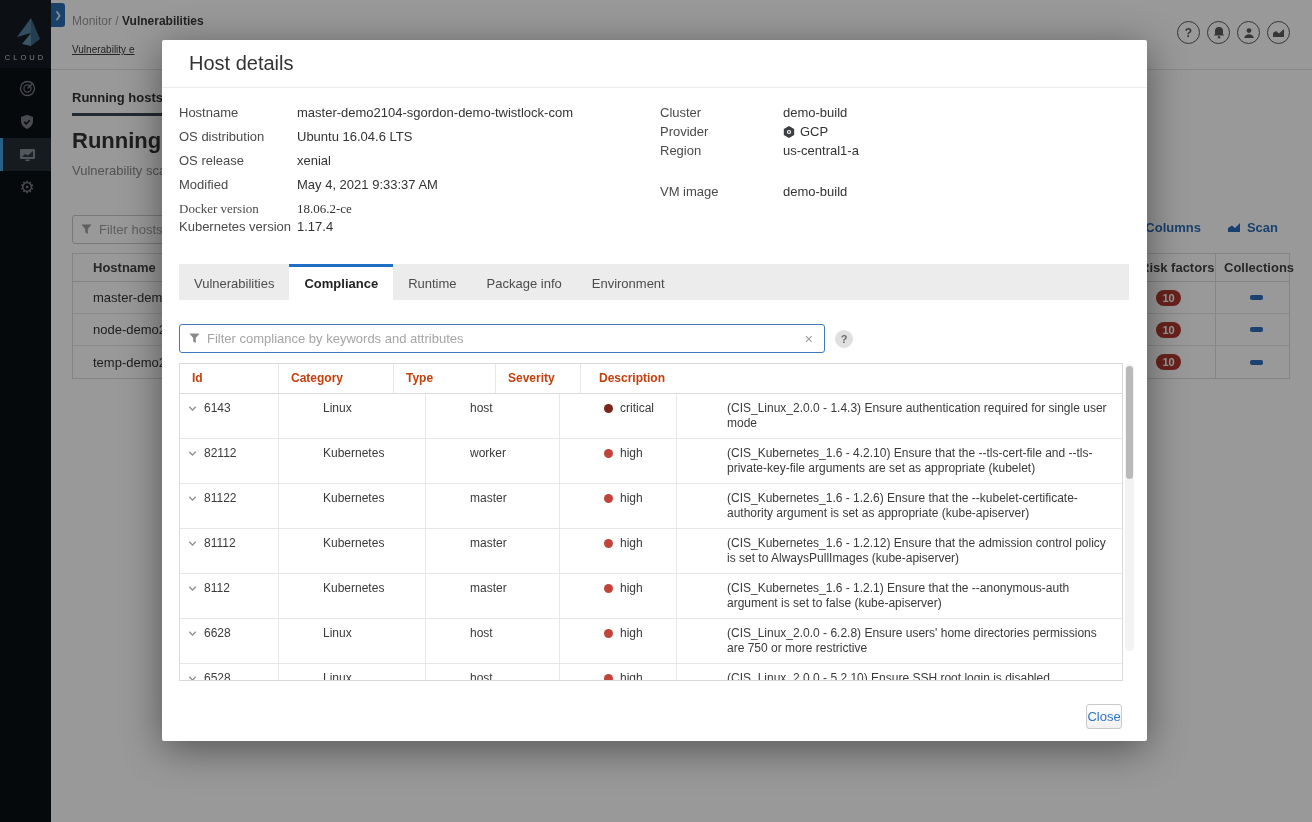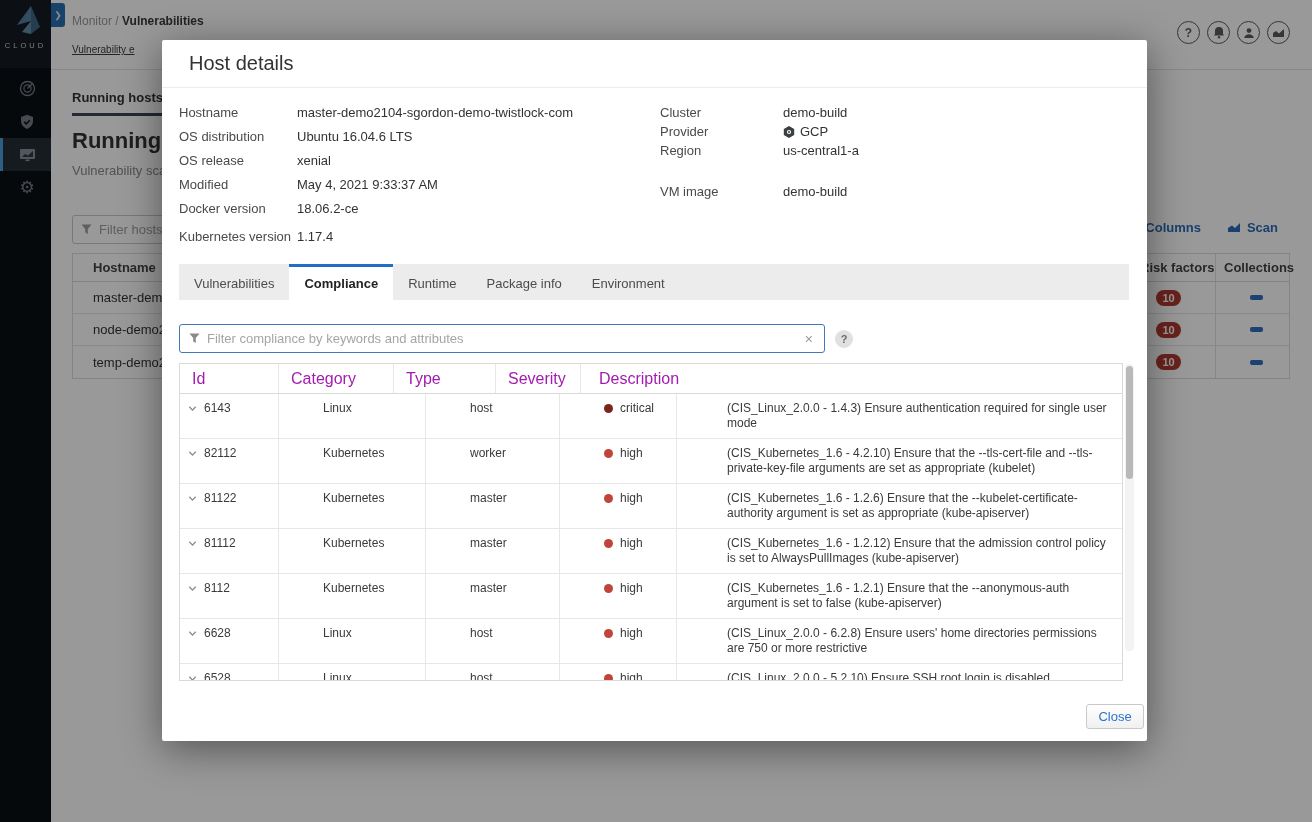--- a/index.html
+++ b/index.html
@@ -2,21 +2,21 @@
 <html><head>
 <meta charset="utf-8">
 <style>
   * { margin:0; padding:0; box-sizing:border-box; }
   html,body { width:1312px; height:822px; overflow:hidden; }
   body { font-family:"Liberation Sans", sans-serif; background:#fff; position:relative; }
   .stage { position:absolute; inset:0; }
 
   
   .sidebar { position:absolute; left:0; top:0; width:51px; height:822px; background:#0b0f15; z-index:2; }
-  .logo-wrap { height:68px; background:#141a22; display:flex; flex-direction:column; align-items:center; padding-top:3px; }
+  .logo-wrap { height:68px; background:#141a22; display:flex; flex-direction:column; align-items:center; padding-top:15px; }
   .logo-text { font-size:7.5px; letter-spacing:3px; color:#ccd1d6; margin-top:4px; }
   .nav { margin-top:4px; }
   .nav-item { height:33px; display:flex; align-items:center; justify-content:center; border-left:3px solid transparent; }
   .nav-item.active { background:#262d36; border-left-color:#4a9fe0; }
   .nav-item svg, .nav-item .gear-glyph { opacity:.85; }
   .gear-glyph { color:#8a9199; font-size:17px; line-height:1; }
 
   .expand-btn { position:absolute; left:51px; top:3px; width:14px; height:24px; background:#2a6fb2; border-radius:0 3px 3px 0; color:#dce9f5; font-size:9px; display:flex; align-items:center; justify-content:center; z-index:2; }
 
   
@@ -57,56 +57,56 @@
   .overlay { position:absolute; inset:0; background:rgba(0,0,0,.40); z-index:10; }
   .modal { position:absolute; left:162px; top:40px; width:985px; height:701px; background:#fff; z-index:20; border-radius:2px; box-shadow:0 8px 40px rgba(0,0,0,.45); }
   .mhead { height:48px; border-bottom:1px solid #ededed; display:flex; align-items:center; padding-left:27px; }
   .mtitle { font-size:20px; color:#333; }
 
   .mdetails { position:absolute; left:17px; top:65px; right:18px; }
   .dcol { position:absolute; top:0; }
   .dleft { left:0; width:470px; }
   .dright { left:481px; width:480px; }
   .drow { display:flex; line-height:16px; font-size:13px; margin-bottom:8px; }
-  .dleft .drow:nth-child(5) { margin-bottom:12px; }
+  .dleft .drow:nth-child(5) { margin-bottom:2px;font-family:Liberation Serif, serif; }
   .dright .drow { margin-bottom:3px; }
   .dright .drow:nth-child(3) { margin-bottom:25px; }
   .dlabel { width:118px; color:#4a4a4a; flex:none; }
   .dright .dlabel { width:123px; }
   .dvalue { color:#333; display:flex; align-items:center; gap:5px; }
 
   .mtabs { position:absolute; left:17px; top:224px; width:950px; height:36px; background:#ececec; display:flex; }
   .mtab { padding:0 15px; line-height:33px; height:36px; font-size:13px; color:#4c4c4c; border-top:3px solid transparent; }
   .mtab.active { background:#fff; border-top-color:#1e6fc5; font-weight:700; color:#222; }
 
   .mfilter { position:absolute; left:17px; top:284px; width:646px; height:29px; border:1px solid #3f79bb; border-radius:3px; display:flex; align-items:center; padding:0 9px; }
   .mfilter input { border:none; outline:none; flex:1; font-size:13px; color:#333; font-family:inherit; margin-left:7px; background:transparent; }
   .mfilter input::placeholder { color:#a5a5a5; }
   .clear-x { color:#9a9a9a; font-size:14px; padding:0 2px; }
   .mhelp { position:absolute; left:673px; top:290px; width:18px; height:18px; border-radius:50%; background:#e0e0e0; color:#6b6b6b; font-size:11px; font-weight:700; display:flex; align-items:center; justify-content:center; }
 
   .mtable { position:absolute; left:17px; top:323px; width:944px; height:318px; border:1px solid #d9d9d9; overflow:hidden; background:#fff; }
   .crow, .chrow { display:flex; align-items:stretch; }
-  .chrow { font-weight:400; font-size:16px; color:#a21caf; border-bottom:1px solid #d9d9d9; }
+  .chrow { font-weight:700; font-size:12px; color:#c2410c; border-bottom:1px solid #d9d9d9; }
   .crow { font-size:12px; color:#3a3a3a; border-bottom:1px solid #e7e7e7;gap:32px; }
   .ccell { padding:7px 6px 7px 12px; border-right:1px solid #e7e7e7; line-height:15px; }
   .ccell:last-child { border-right:none; }
   .ct-id { width:99px; flex:none; display:flex; gap:7px; padding-left:8px; }
   .ct-cat { width:115px; flex:none; }
   .ct-type { width:102px; flex:none; }
   .ct-sev { width:85px; flex:none; white-space:nowrap; }
   .ct-desc { flex:1; padding-left:18px; }
   .chrow .ct-id { padding-left:12px; }
   .sev-dot { display:inline-block; width:9px; height:9px; border-radius:50%; margin-right:7px; vertical-align:-1px; }
   .row-chev { margin-top:3px; flex:none; }
 
   .mscroll { position:absolute; left:963px; top:324px; width:9px; height:287px; background:#f3f3f3; border-radius:4px; }
   .mthumb { position:absolute; left:1px; top:2px; width:7px; height:113px; background:#b9b9b9; border-radius:4px; }
 
-  .close-btn { position:absolute; left:924px; top:664px; width:58px; height:25px; border:1px solid #c9c9c9; border-radius:3px; background:linear-gradient(#ffffff,#f0f0f0); color:#2e74c9; font-size:13px; display:flex; align-items:center; justify-content:center; }
+  .close-btn { position:absolute; left:924px; top:664px; width:36px; height:25px; border:1px solid #c9c9c9; border-radius:3px; background:linear-gradient(#ffffff,#f0f0f0); color:#2e74c9; font-size:13px; display:flex; align-items:center; justify-content:center; }
 </style>
 </head>
 <body>
 
 <div class="stage">
 
   <aside class="sidebar">
     <div class="logo-wrap">
       <svg width="34" height="34" viewBox="0 0 34 34">
         <polygon points="22,3 8,22 22,18" fill="#53809e"></polygon>

